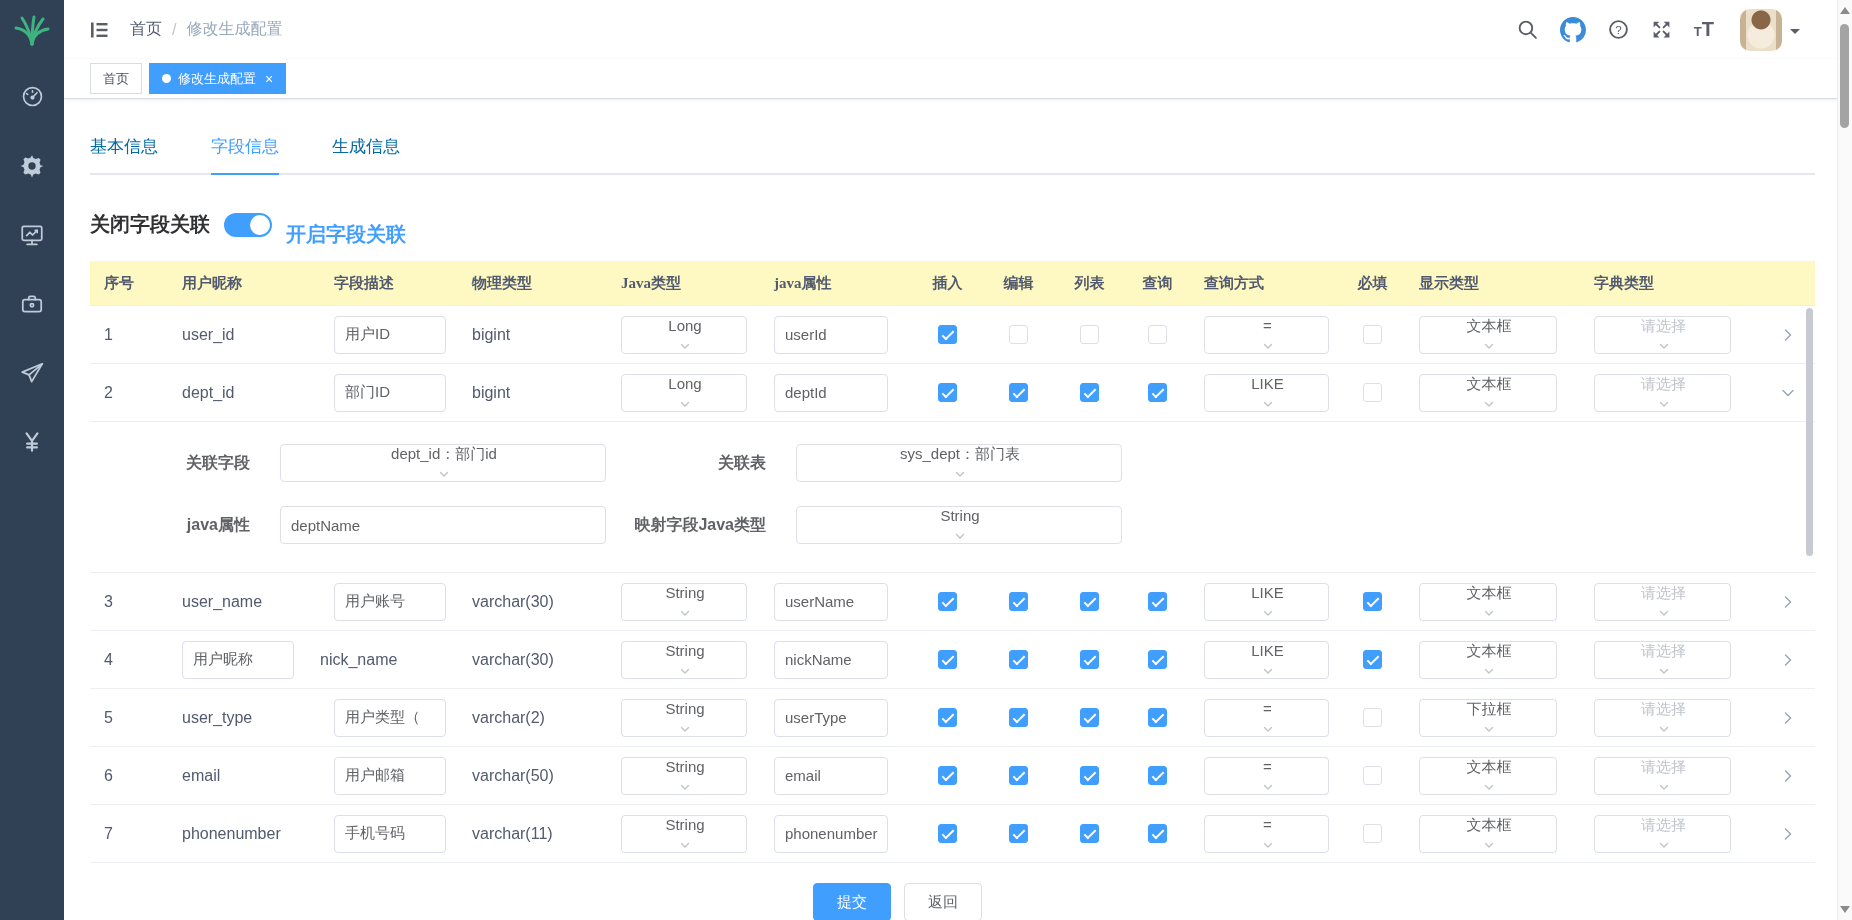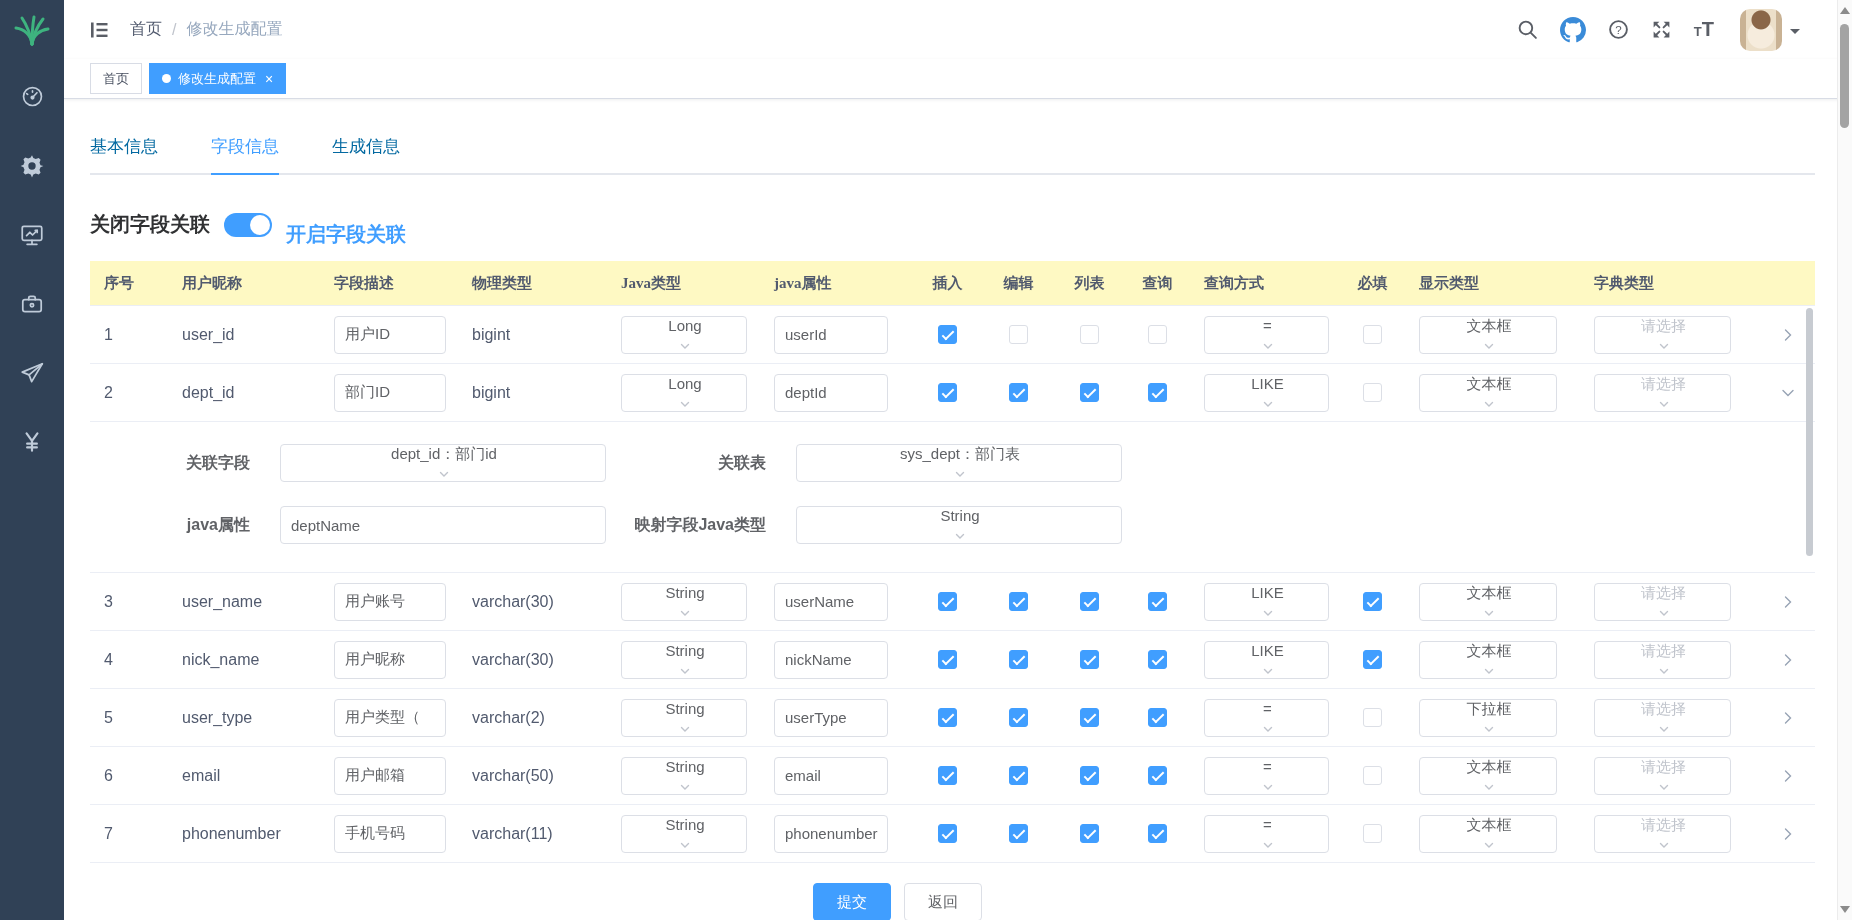--- a/index.html
+++ b/index.html
@@ -540,24 +540,24 @@
     <div class="c c15 ctr">
               <span class="expand-btn">
                 <svg width="16" height="16" viewBox="0 0 16 16">
                   <path d="M5.5 3l5 5-5 5" stroke="#97a3b4" stroke-width="1.4" fill="none" stroke-linecap="round"></path>
                 </svg>
               </span>
             </div>
           </div>
           <div class="trow">
     <div class="c c1">4</div>
-    <div class="c c2">nick_name</div>
     <div class="c c3">
               <div class="input w-desc">用户昵称</div>
             </div>
+    <div class="c c2">nick_name</div>
     <div class="c c4">varchar(30)</div>
     <div class="c c5">
               <div class="select w-java">
                 <span>String</span>
                 <svg width="14" height="14" viewBox="0 0 14 14">
                   <path d="M3.5 5.5L7 9l3.5-3.5" stroke="#c0c4cc" stroke-width="1.4" fill="none" stroke-linecap="round"></path>
                 </svg>
               </div>
             </div>
     <div class="c c6">

